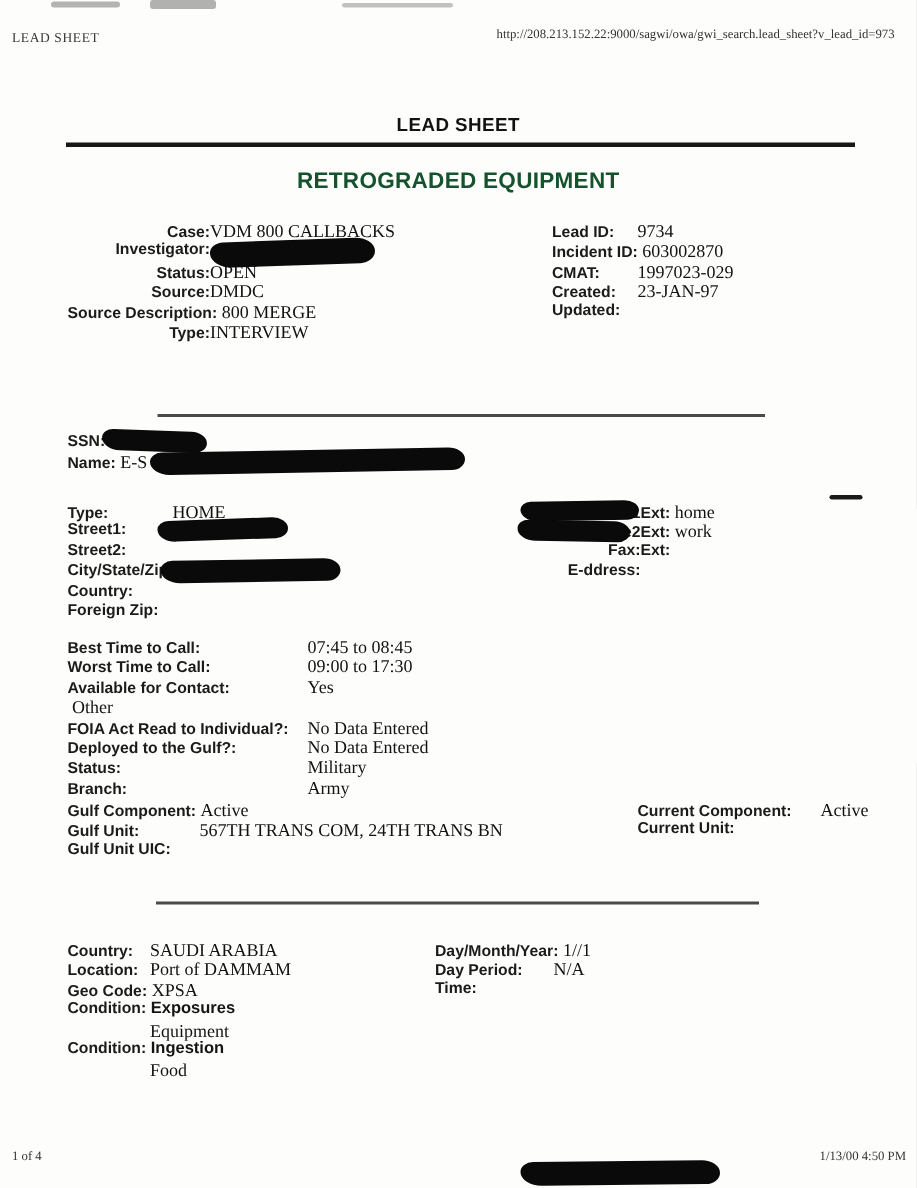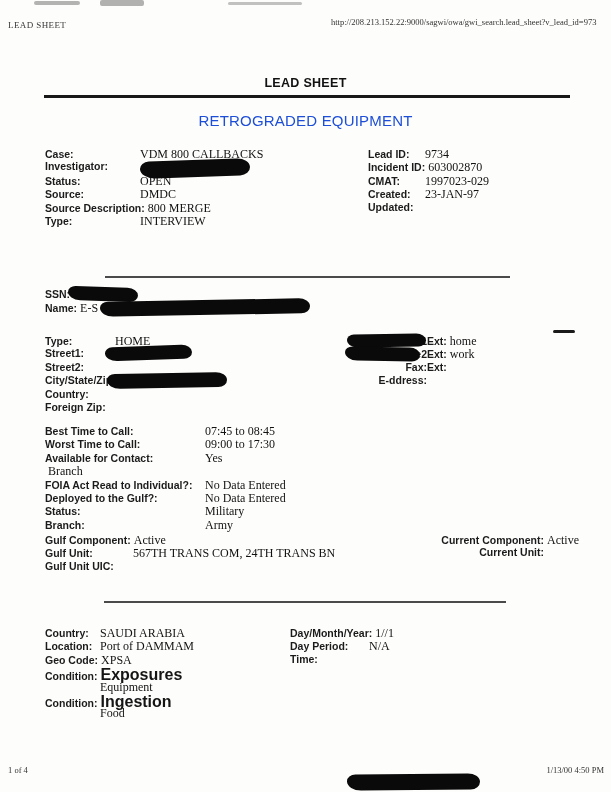--- a/index.html
+++ b/index.html
@@ -12,43 +12,43 @@
   .lw95{min-width:95px}.lw57{min-width:57px}.lw70{min-width:70px}.lw117{min-width:117px}
   .lw160{min-width:160px}.lw83{min-width:83px}.lw52{min-width:52px}.lw76{min-width:76px}
   .valgap{margin-left:3px;}
   .redact{position:absolute;background:#0a0a0a;border-radius:9px 13px 10px 15px/7px 9px 8px 10px;}
   .rule-thick{position:absolute;height:3px;background:#181818;}
   .rule-thin{position:absolute;height:2px;background:#4a4a4a;}
   .tiny{font-family:Liberation Serif, serif;font-size:8.5px;color:#333;white-space:nowrap;}
   .doc-label{font-family:"Liberation Serif",serif;font-size:9px;color:#383838;letter-spacing:.4px;}
   .center{left:0;right:0;text-align:center;}
   .h-title{font-family:"Liberation Sans",sans-serif;font-weight:bold;font-size:12.5px;letter-spacing:.3px;color:#121212;}
-  .h-sub{font-family:"Liberation Sans",sans-serif;font-weight:normal;font-size:15px;letter-spacing:.2px;color:#1d4ed8;}
+  .h-sub{font-family:"Liberation Sans",sans-serif;font-weight:bold;font-size:15px;letter-spacing:.2px;color:#14532d;}
   .artifact{position:absolute;border-radius:2px;}
-  .ralign{justify-content:flex-end;}
-  .condval{font-family:"Liberation Sans",sans-serif;font-weight:bold;font-size:16px;color:#151515;}
+  .ralign{justify-content:space-between;}
+  .condval{font-family:"Liberation Sans",sans-serif;font-weight:bold;font-size:11px;color:#151515;}
 </style>
 </head>
 <body>
 
 <div class="sheet">
 
   <div class="artifact" style="left:34px;top:1px;width:46px;height:4px;background:#777;opacity:.55"></div>
   <div class="artifact" style="left:100px;top:0;width:44px;height:6px;background:#666;opacity:.5"></div>
   <div class="artifact" style="left:228px;top:2px;width:74px;height:3px;background:#999;opacity:.6"></div>
   <div class="artifact" style="left:553px;top:330px;width:22px;height:3px;background:#1a1a1a"></div>
 
   <div class="abs doc-label" style="left:8px;top:20px;">LEAD SHEET</div>
   <div class="abs tiny" style="left:331px;top:17px;">http://208.213.152.22:9000/sagwi/owa/gwi_search.lead_sheet?v_lead_id=973</div>
 
   <div class="abs center h-title" style="top:76px;">LEAD SHEET</div>
   <div class="rule-thick" style="left:44px;top:95px;width:526px;"></div>
   <div class="abs center h-sub" style="top:112px;">RETROGRADED EQUIPMENT</div>
 
-  <div class="abs" style="left:45px;top:147px;">
+  <div class="abs" style="left:45px;top:147px;text-align:right;">
     <div class="row">
         <span class="lb lw95">Case:</span>
         <span class="val">VDM 800 CALLBACKS</span>
       </div>
     <div class="row">
         <span class="lb lw95">Investigator:</span>
         <span class="val"></span>
       </div>
     <div class="row">
         <span class="lb lw95">Status:</span>
@@ -168,21 +168,21 @@
       </div>
     <div class="row">
         <span class="lb lw160">Worst Time to Call:</span>
         <span class="val">09:00 to 17:30</span>
       </div>
     <div class="row">
         <span class="lb lw160">Available for Contact:</span>
         <span class="val">Yes</span>
       </div>
     <div class="row">
-        <span class="val valgap">Branch</span>
+        <span class="val valgap">Other</span>
       </div>
     <div class="row">
         <span class="lb lw160">FOIA Act Read to Individual?:</span>
         <span class="val">No Data Entered</span>
       </div>
     <div class="row">
         <span class="lb lw160">Deployed to the Gulf?:</span>
         <span class="val">No Data Entered</span>
       </div>
     <div class="row">

